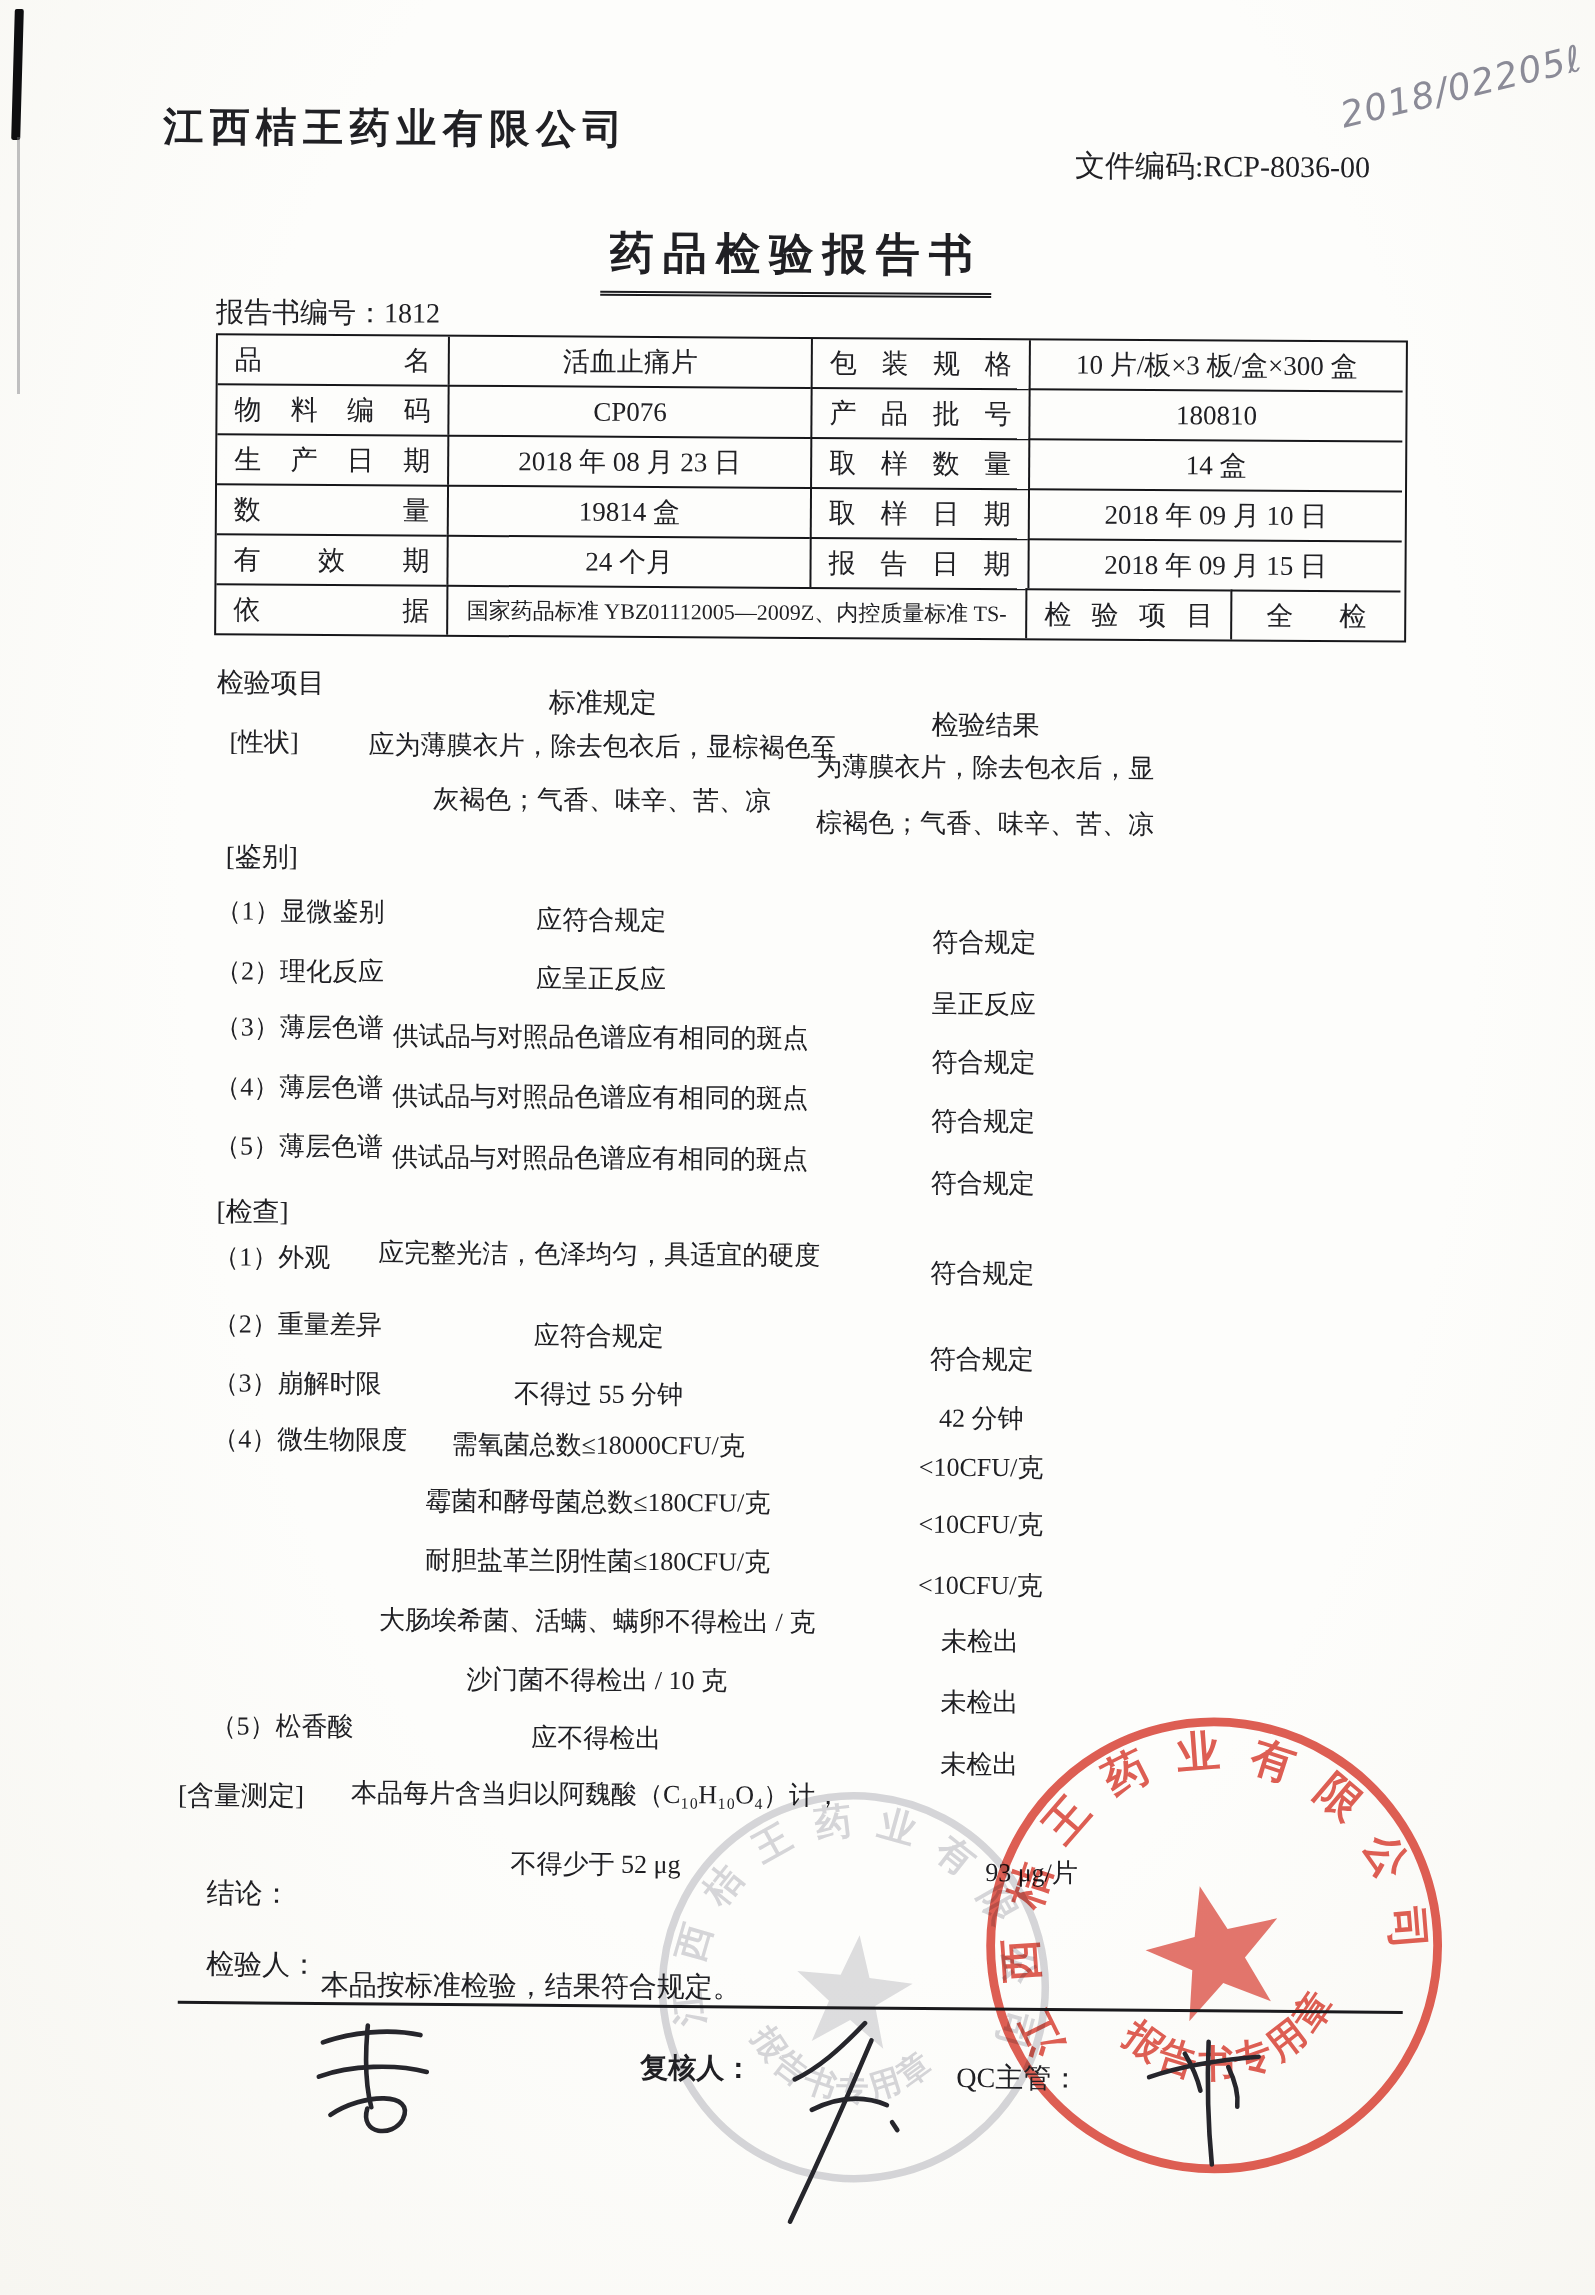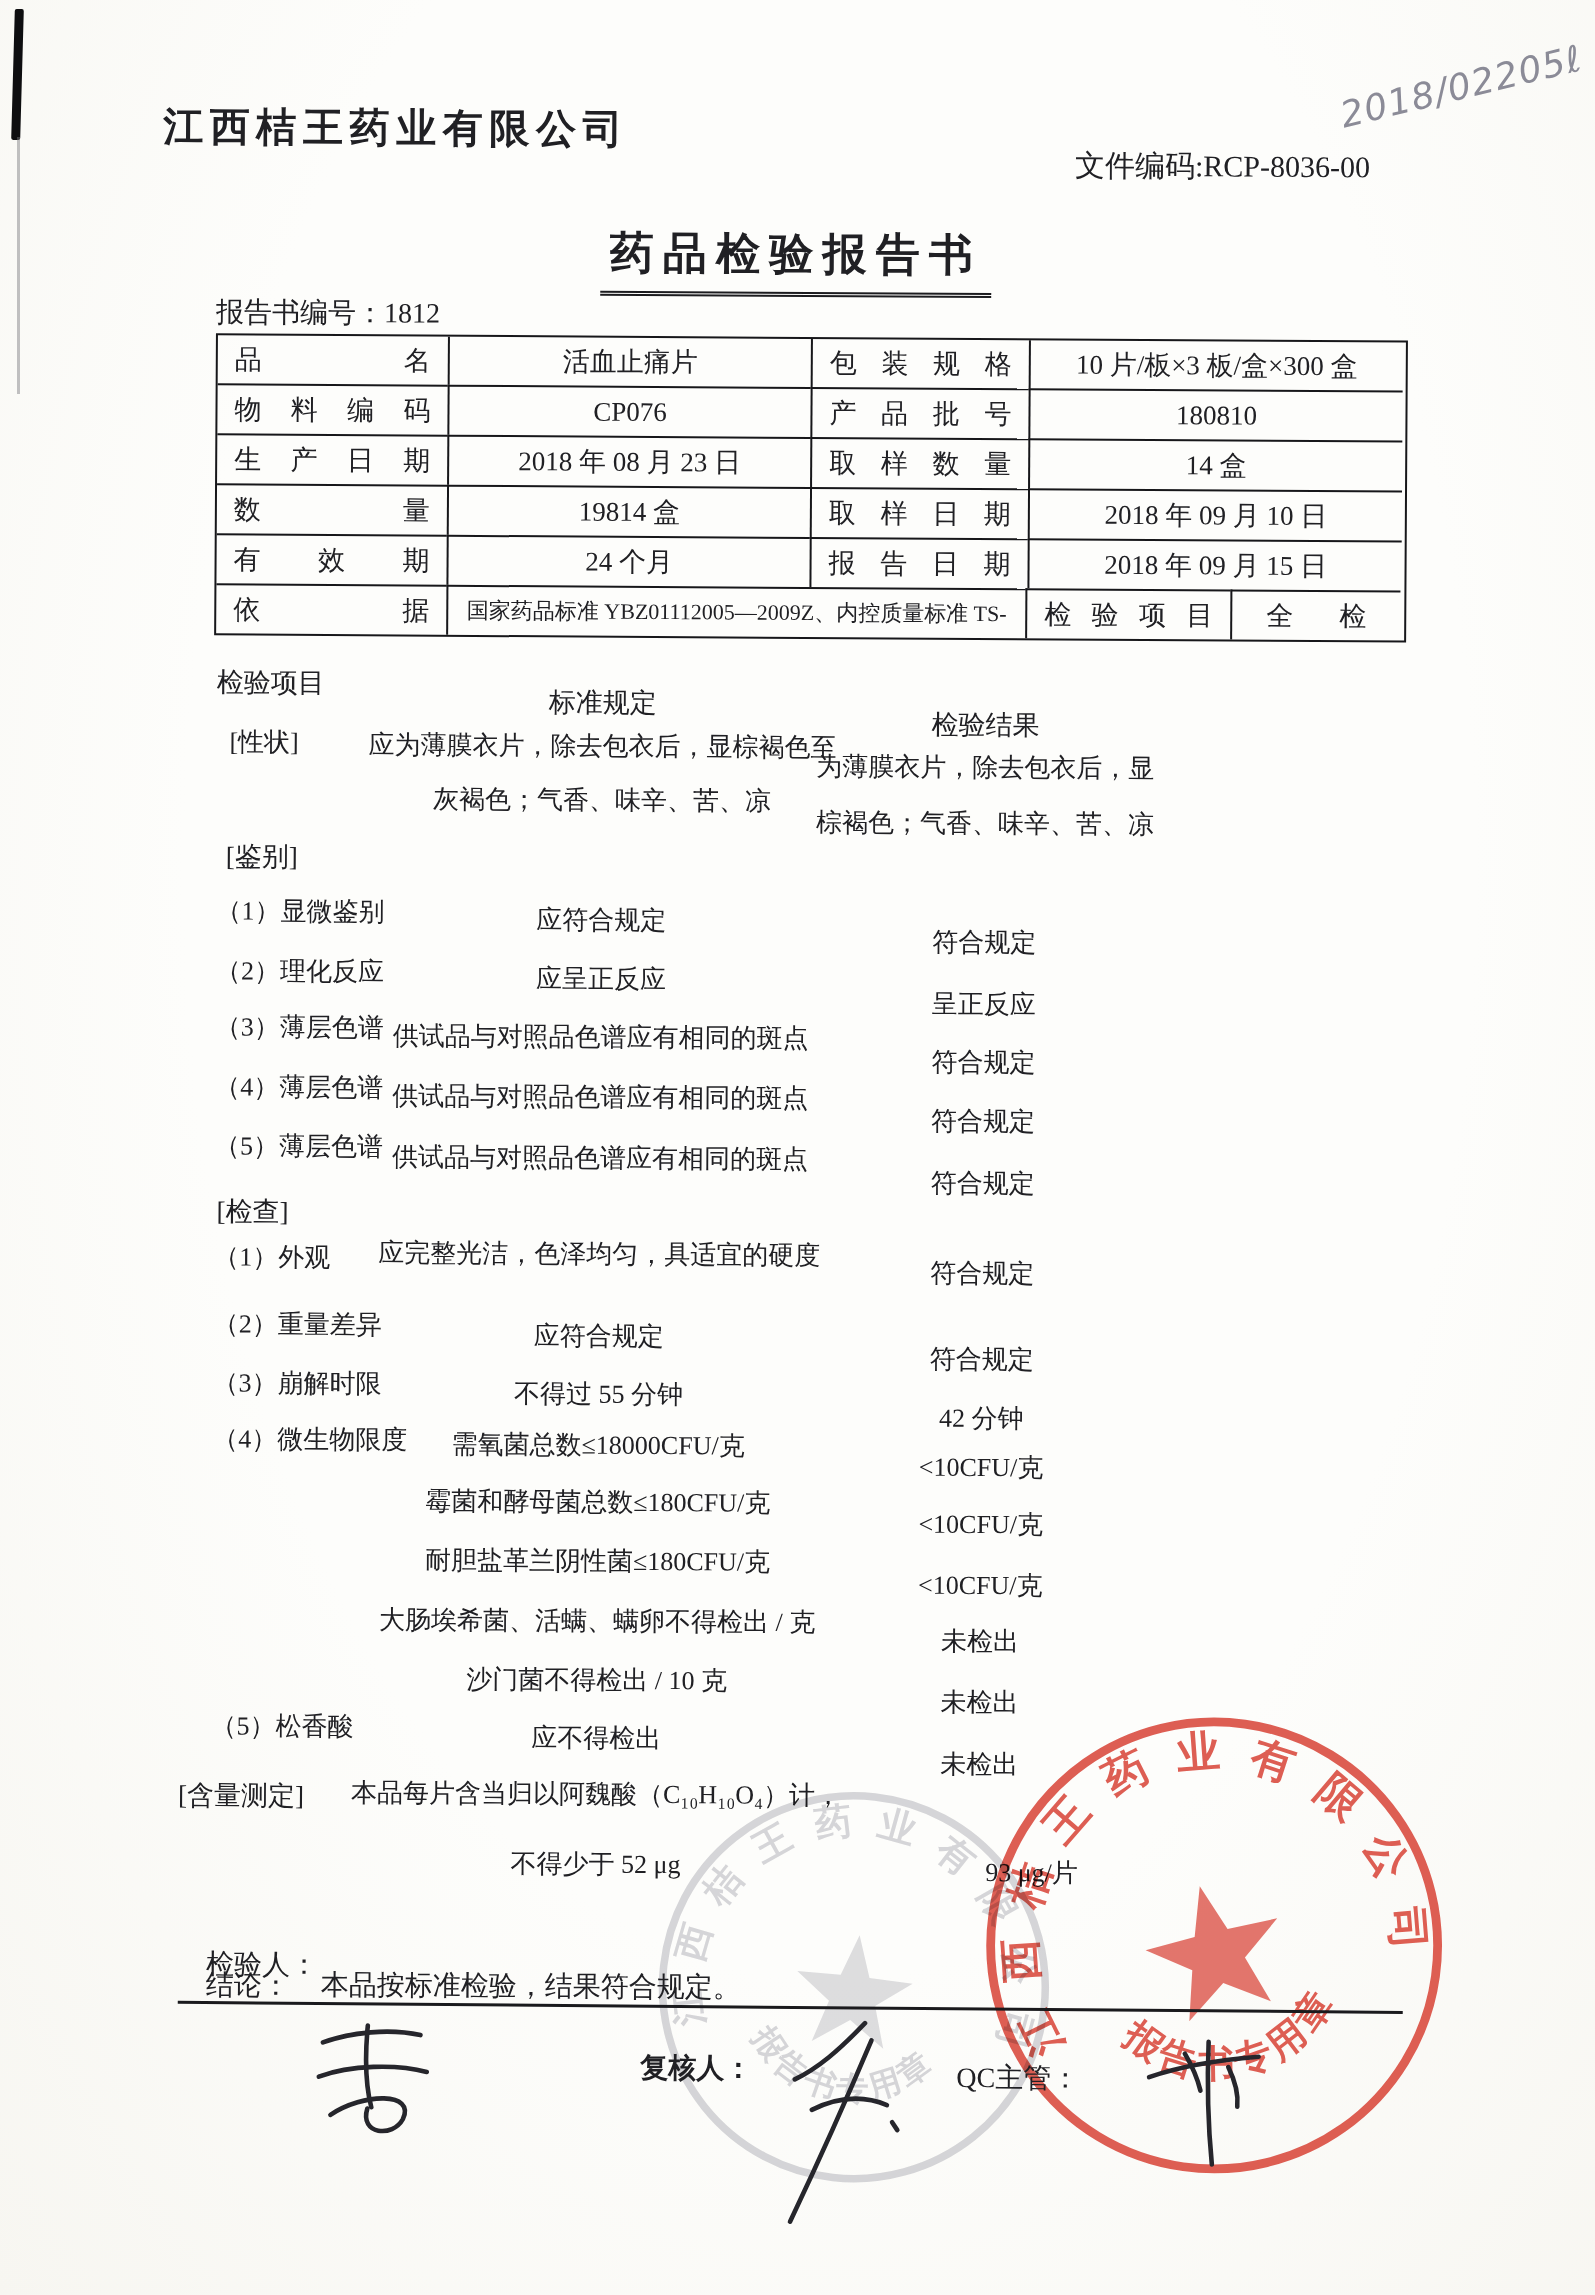--- a/index.html
+++ b/index.html
@@ -208,21 +208,21 @@
         <path id="rsB" d="M 185 453 A 195 195 0 0 0 515 453" fill="none"></path>
       </defs>
       <text font-size="64" font-weight="bold" fill="#d9473b" letter-spacing="4">
         <textPath href="#rsA" textLength="1000" lengthAdjust="spacing">江西桔王药业有限公司</textPath>
       </text>
       <text font-size="56" font-weight="bold" fill="#d9473b">
         <textPath href="#rsB" textLength="368" lengthAdjust="spacing">报告书专用章</textPath>
       </text>
     </svg>
 
-    <div class="t concl" style="left:218px;top:1965px;font-family:Liberation Serif, serif;">结论：</div>
+    <div class="t concl" style="left:218px;top:1873px;font-family:Liberation Serif, serif;">结论：</div>
     <div class="t concl" style="left:333px;top:1964px;">本品按标准检验，结果符合规定。</div>
     <div class="divider"></div>
 
     <div class="t sig-label" style="left:218px;top:1944px;">检验人：</div>
     <svg class="sigsvg" style="left:317px;top:2006px;" width="158" height="132" viewBox="0 0 240 200">
       <path d="M28,52 C70,36 130,30 176,40"></path>
       <path d="M96,26 C92,70 92,112 102,150"></path>
       <path d="M22,104 C70,86 140,84 186,96"></path>
       <path d="M40,162 C90,128 170,126 150,168 C135,196 84,192 96,152"></path>
     </svg>

